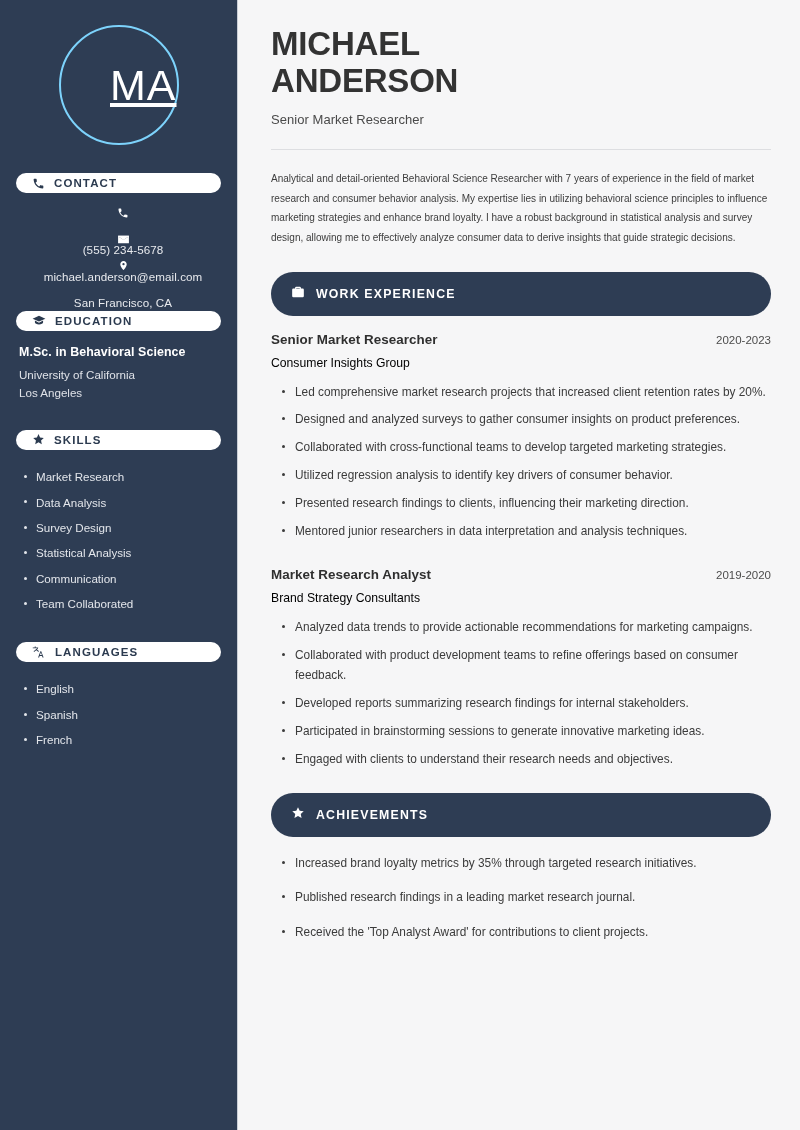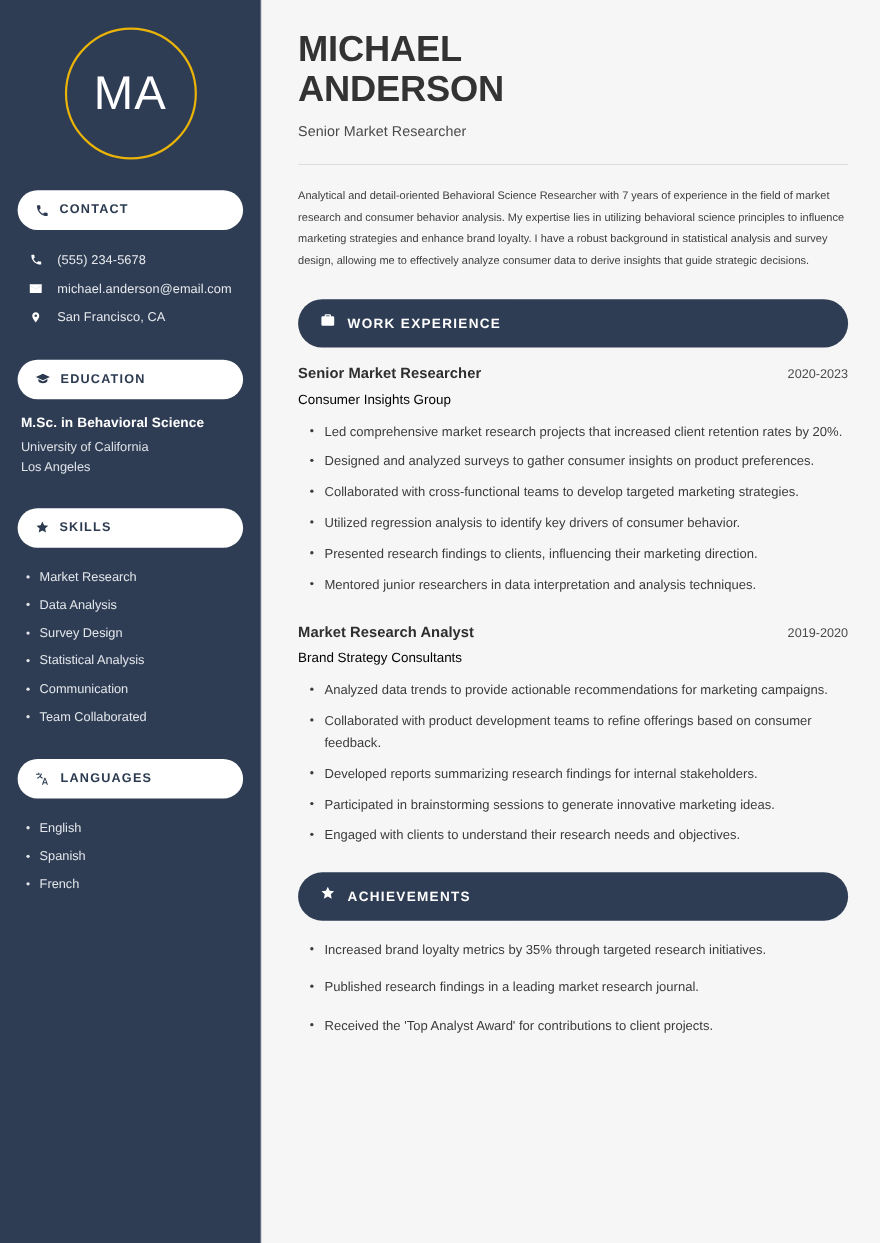--- a/index.html
+++ b/index.html
@@ -31,51 +31,52 @@
     border-left: 1px solid #c9ced6;
   }
 
   .avatar-wrap {
     display: flex; justify-content: center;
     margin-top: 25px; margin-bottom: 28px;
   }
   .avatar {
     width: 120px; height: 120px;
     border-radius: 50%;
-    border: 2px solid #eab308;
-    display: flex; align-items: center; justify-content: center;
+    border: 2px solid #7dd3fc;
+    display: flex; align-items: center; justify-content: flex-end; text-decoration: underline;
   }
   .avatar-initials {
     font-size: 43px; font-weight: 400; letter-spacing: 1px;
     color: #ffffff; line-height: 1;
   }
 
   .pill {
     background: #ffffff;
     border-radius: 999px;
-    height: 36px;
+    height: 20px;
     display: flex; align-items: center;
     padding: 0 16px;
     gap: 9px;
     margin-bottom: 14px;
   }
   .pill-label {
     font-size: 11.5px; font-weight: bold;
     letter-spacing: 1.1px;
     color: #2b3a4f;
     text-transform: uppercase;
   }
   .pill .ico svg { display: block; }
 
   .contact-list { margin: 0 0 26px 0; }
   .contact-row {
     display: flex; align-items: center;
-    gap: 12px;
+    gap: 24px;
     padding: 0 0 0 9px;
     height: 26px;
+    flex-direction: column;
   }
   .contact-row .ico { width: 15px; display: flex; justify-content: center; }
   .contact-text {
     font-size: 11.6px; color: #e8eaee; letter-spacing: .1px;
   }
 
   .edu-block { padding-left: 3px; margin-bottom: 28px; }
   .edu-degree {
     font-size: 12.4px; font-weight: bold; color: #ffffff;
     margin-bottom: 7px; letter-spacing: .1px;

